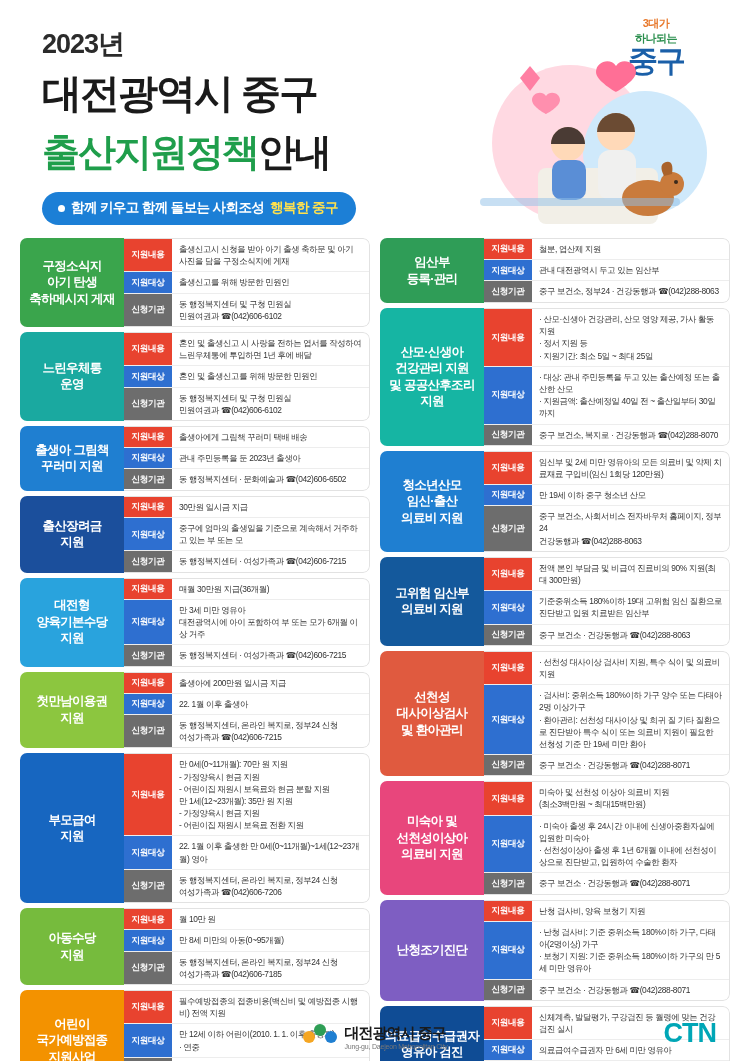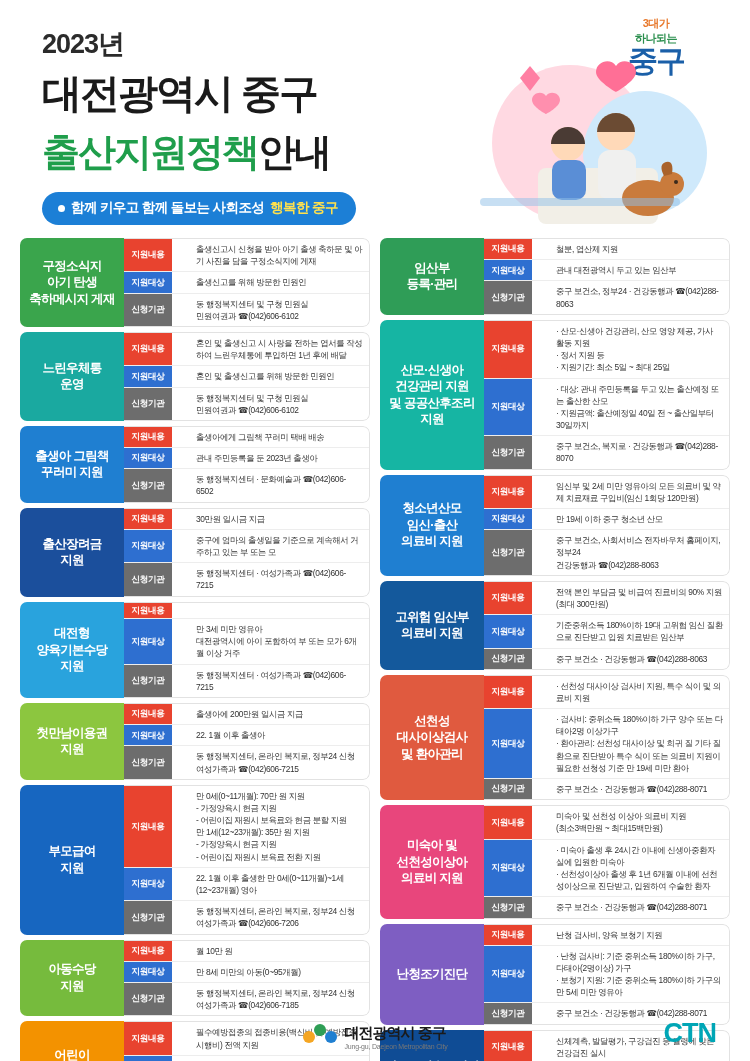--- a/index.html
+++ b/index.html
@@ -54,21 +54,21 @@
   .row:last-child { border-bottom:none; }
   .tag {
     flex:0 0 48px; display:flex; align-items:center; justify-content:center;
     font-size:8.6px; font-weight:700; color:#fff; letter-spacing:-0.4px;
     padding:3px 1px; line-height:1.1; text-align:center;
   }
   .tag.t1 { background:#e8432f; }
   .tag.t2 { background:#2e6fd0; }
   .tag.t3 { background:#6d6d6d;text-align:center; }
   .desc { flex:1 1 auto; padding:4px 6px 4px 7px; font-size:8.4px; line-height:1.45;
-          color:#333; letter-spacing:-0.35px; display:flex; flex-direction:column; justify-content:center;margin-left:17px;}
+          color:#333; letter-spacing:-0.35px; display:flex; flex-direction:column; justify-content:center;}
 
   
   .c-green   { background:#3aa54c; }
   .c-green2  { background:#2f9d57; }
   .c-teal    { background:#1aa9a0; }
   .c-blue    { background:#1f7fd1; }
   .c-blue2   { background:#1766c0; }
   .c-navy    { background:#1b4f9c; }
   .c-sky     { background:#29a3dd; }
   .c-lime    { background:#8cc63f; }
@@ -205,20 +205,21 @@
               <div class="tag t3">신청기관</div>
               <div class="desc">동 행정복지센터 · 여성가족과 ☎(042)606-7215</div>
             </div>
           </div>
         </div>
         <div class="card">
           <div class="cat c-sky">대전형<br>양육기본수당<br>지원</div>
           <div class="rows">
             <div class="row">
               <div class="tag t1">지원내용</div>
+              <div class="desc">매월 30만원 지급(36개월)</div>
             </div>
             <div class="row">
               <div class="tag t2">지원대상</div>
               <div class="desc">만 3세 미만 영유아<br>대전광역시에 아이 포함하여 부 또는 모가 6개월 이상 거주</div>
             </div>
             <div class="row">
               <div class="tag t3">신청기관</div>
               <div class="desc">동 행정복지센터 · 여성가족과 ☎(042)606-7215</div>
             </div>
           </div>

